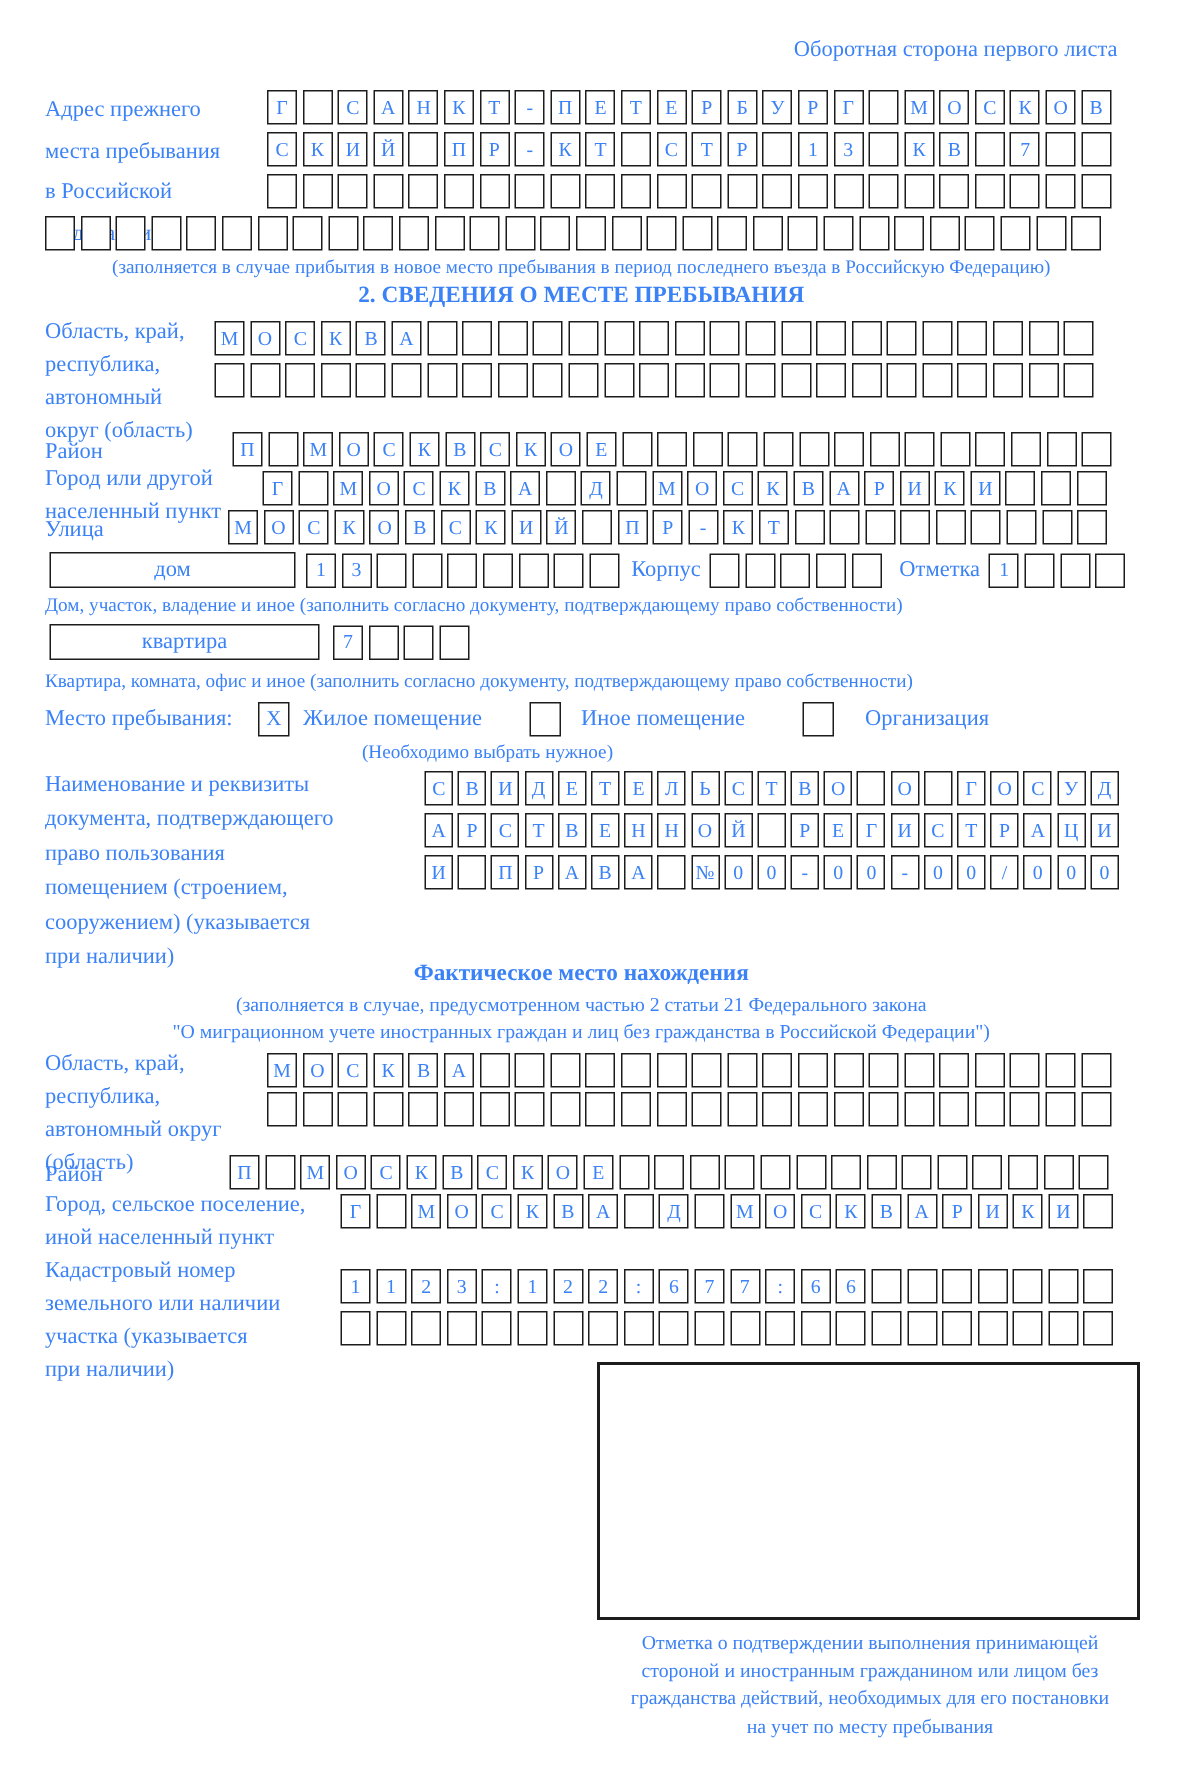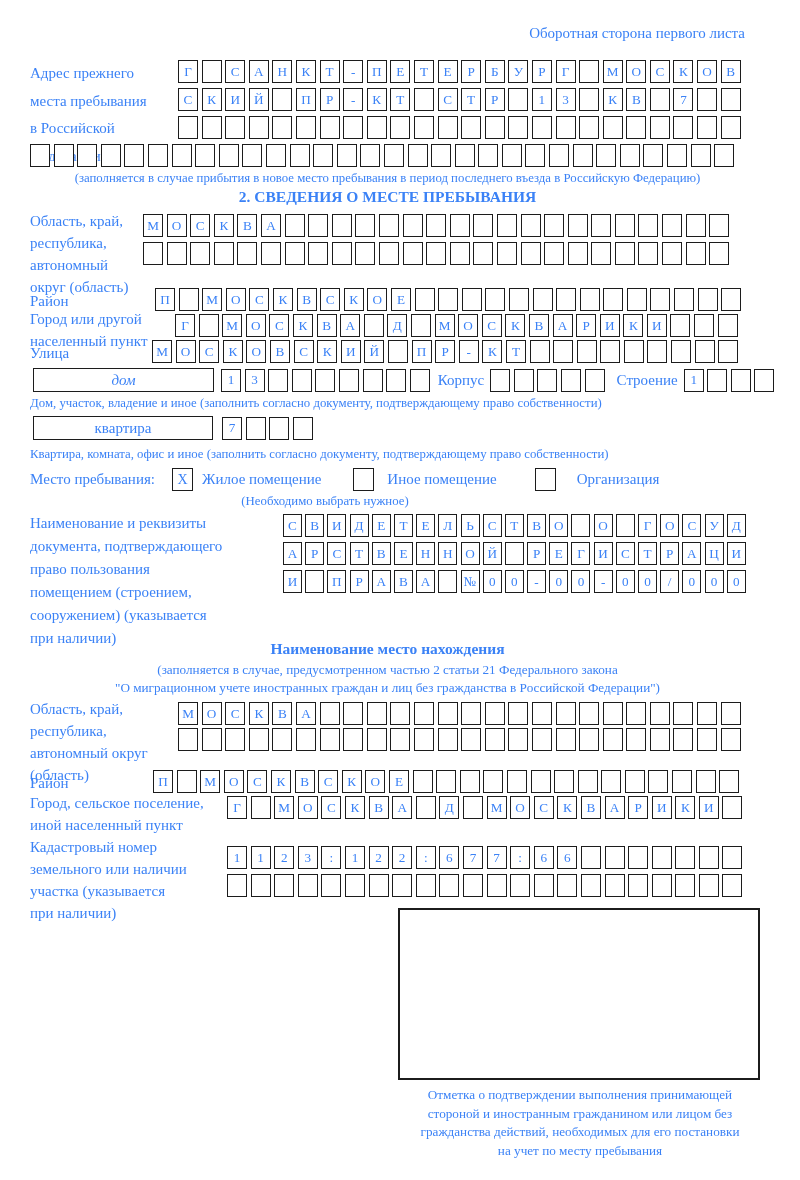--- a/index.html
+++ b/index.html
@@ -298,41 +298,41 @@
         <span class="cell"></span>
         <span class="cell"></span>
         <span class="cell"></span>
         <span class="cell"></span>
         <span class="cell"></span>
         <span class="cell"></span>
         <span class="cell"></span>
       </div>
 
     <div class="abs flexrow" style="top:368px;left:3px;">
-      <div class="wbox" style="width:181px;font-style:italic;">дом</div>
+      <div class="wbox" style="width:164px;">дом</div>
       <div class="row" style="margin-left:7px;">
           <span class="cell">1</span>
           <span class="cell">3</span>
           <span class="cell"></span>
           <span class="cell"></span>
           <span class="cell"></span>
           <span class="cell"></span>
           <span class="cell"></span>
           <span class="cell"></span>
           <span class="cell"></span>
         </div>
       <div class="optlbl" style="margin-left:8px;">Корпус</div>
       <div class="row" style="margin-left:6px;">
           <span class="cell"></span>
           <span class="cell"></span>
           <span class="cell"></span>
           <span class="cell"></span>
           <span class="cell"></span>
         </div>
-      <div class="optlbl" style="margin-left:12px;">Строение</div>
+      <div class="optlbl" style="margin-left:12px;">Отметка</div>
       <div class="row" style="margin-left:6px;">
           <span class="cell">1</span>
           <span class="cell"></span>
           <span class="cell"></span>
           <span class="cell"></span>
         </div>
     </div>
     <div class="abs note" style="top:395px;left:0;">Дом, участок, владение и иное (заполнить согласно документу, подтверждающему право собственности)</div>
 
     <div class="abs flexrow" style="top:416px;left:3px;">
@@ -428,21 +428,21 @@
         <span class="cell">0</span>
         <span class="cell">-</span>
         <span class="cell">0</span>
         <span class="cell">0</span>
         <span class="cell">/</span>
         <span class="cell">0</span>
         <span class="cell">0</span>
         <span class="cell">0</span>
       </div>
 
-    <div class="abs title" style="top:640px;left:0;">Наименование место нахождения</div>
+    <div class="abs title" style="top:640px;left:0;">Фактическое место нахождения</div>
     <div class="abs note ctr" style="top:662px;left:0;width:715px;font-size:13.2px;">(заполняется в случае, предусмотренном частью 2 статьи 21 Федерального закона</div>
     <div class="abs note ctr" style="top:680px;left:0;width:715px;font-size:13.2px;">"О миграционном учете иностранных граждан и лиц без гражданства в Российской Федерации")</div>
 
     <div class="abs" style="top:698px;left:0;width:145px;">
       <div class="lbl">Область, край,</div>
       <div class="lbl">республика,</div>
       <div class="lbl">автономный округ</div>
       <div class="lbl">(область)</div>
     </div>
     <div class="abs row" style="top:702px;left:148px;">

